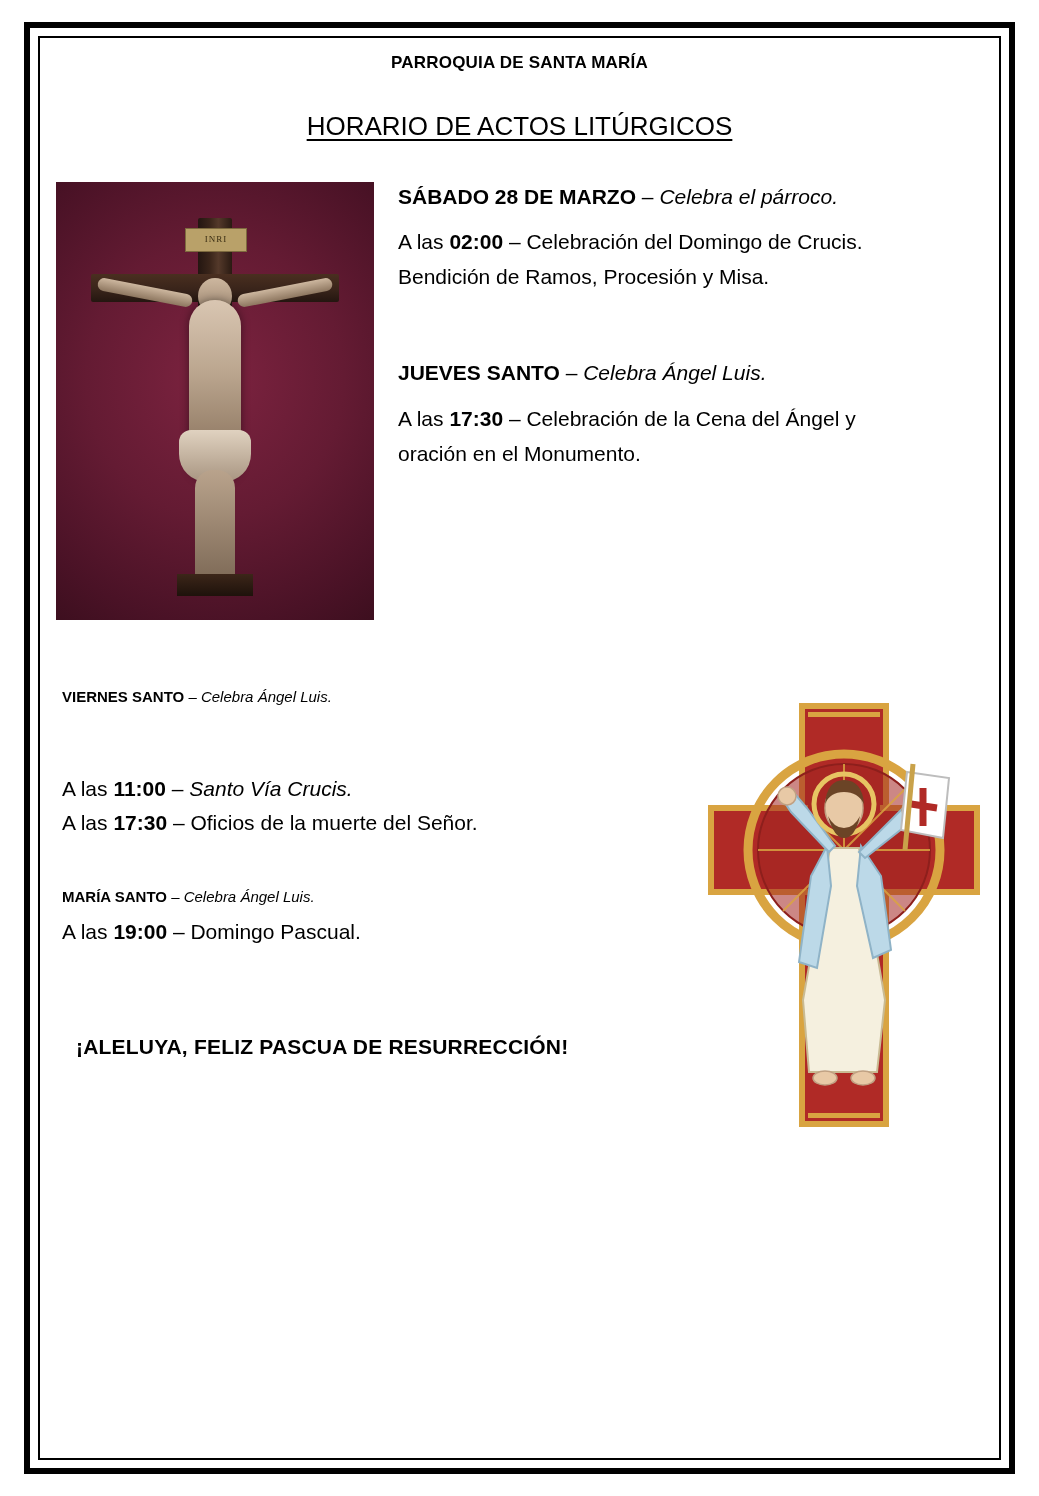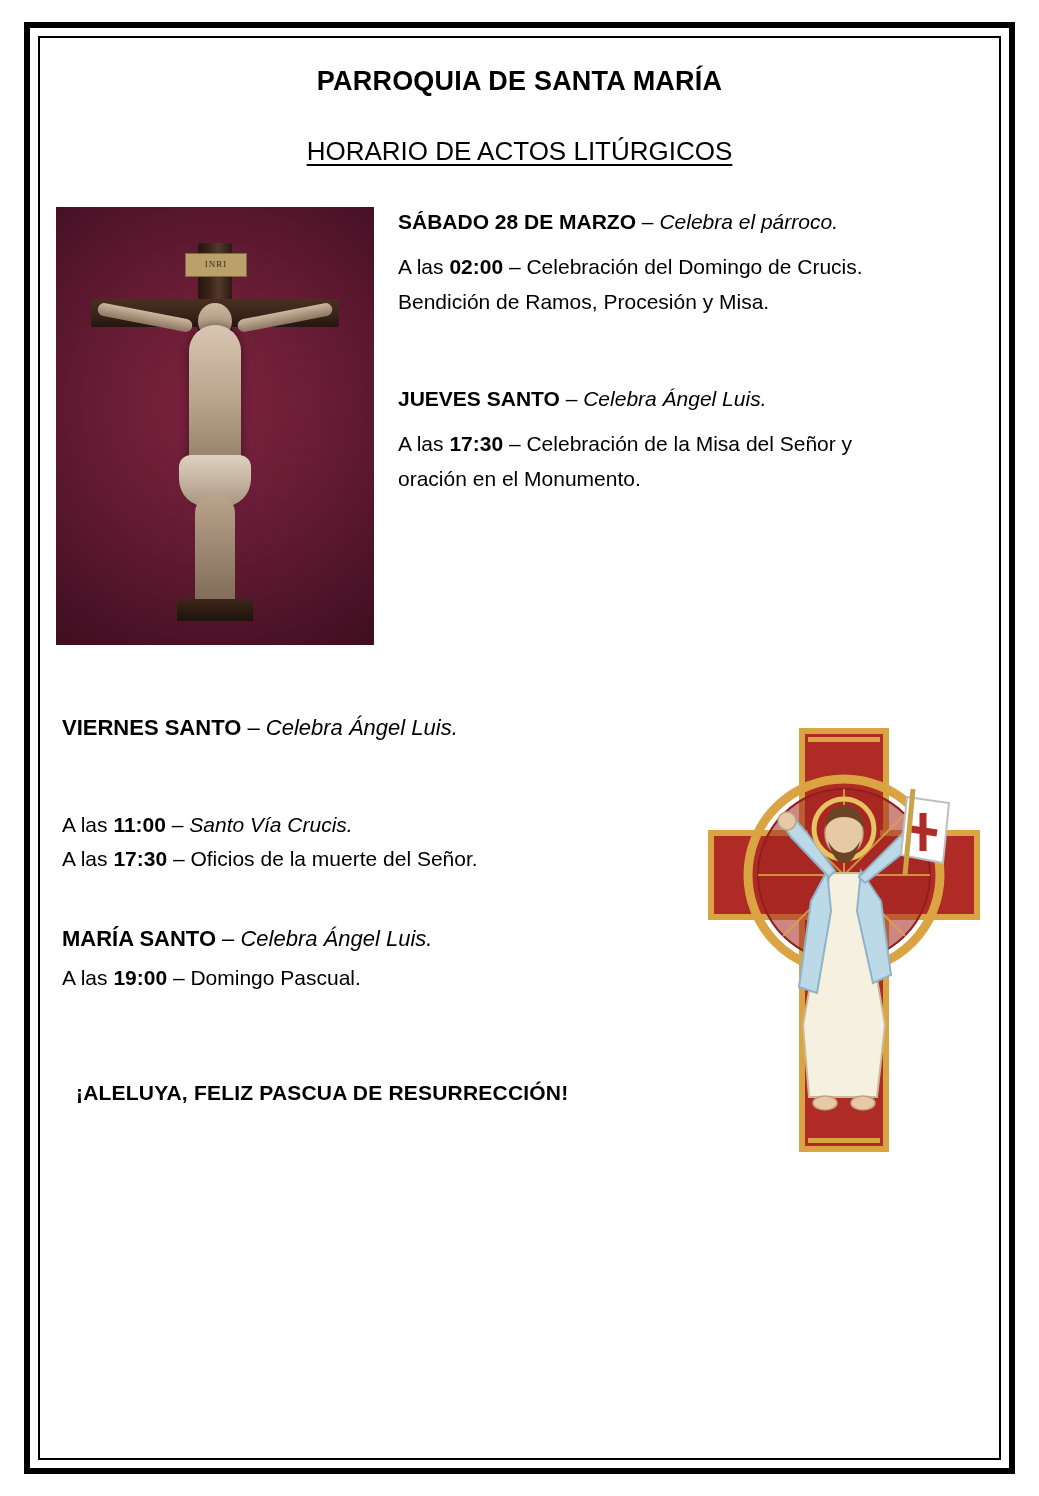--- a/index.html
+++ b/index.html
@@ -42,24 +42,23 @@
     position: absolute;
     left: 56px; top: 52px;
     width: 927px;
     height: 1392px;
     box-sizing: border-box;
   }
 
   
   .title {
     text-align: center;
-    font-size: 27px;
+    font-size: 17px;
     font-weight: bold;
     line-height: 1.33;
-    margin-top: 12px;
     letter-spacing: .2px;
   }
   .subtitle {
     text-align: center;
     font-size: 21px;
     margin-top: 46px;
     letter-spacing: .1px;
   }
   .section-heading {
     text-align: center;
@@ -211,21 +210,21 @@
     position: relative;
     margin-top: 54px;
   }
   .lower-text {
     position: relative;
     width: 600px;
     padding-left: 6px;
   }
   .blk { margin-bottom: 0; }
   .blk-title {
-    font-size: 22px;
+    font-size: 15px;
     line-height: 1.5;
     margin: 0 0 30px 0;
   }
   .blk-line {
     font-size: 21px;
     line-height: 1.62;
     margin: 0;
   }
   .spacer-lg { height: 46px; }
   .spacer-md { height: 34px; }
@@ -292,21 +291,21 @@
           <p class="evt-line">Bendición de Ramos, Procesión y Misa.</p>
         </div>
 
         <div class="evt-gap"></div>
 
         <div class="event">
           <p class="evt-title">
             <span class="b">JUEVES SANTO</span><span> – </span><span class="i">Celebra Ángel Luis.</span>
           </p>
           <p class="evt-line">
-            <span>A las </span><span class="b">17:30</span><span> – Celebración de la Misa del Señor y</span>
+            <span>A las </span><span class="b">17:30</span><span> – Celebración de la Cena del Ángel y</span>
           </p>
           <p class="evt-line">oración en el Monumento.</p>
         </div>
 
       </div>
     </div>
 
     <div class="lower">
 
       <div class="resu">

